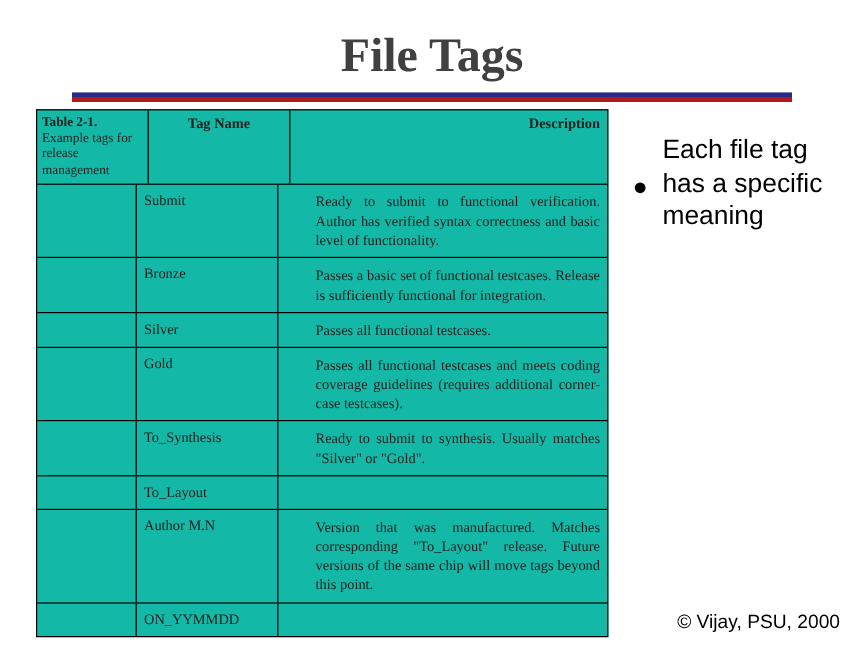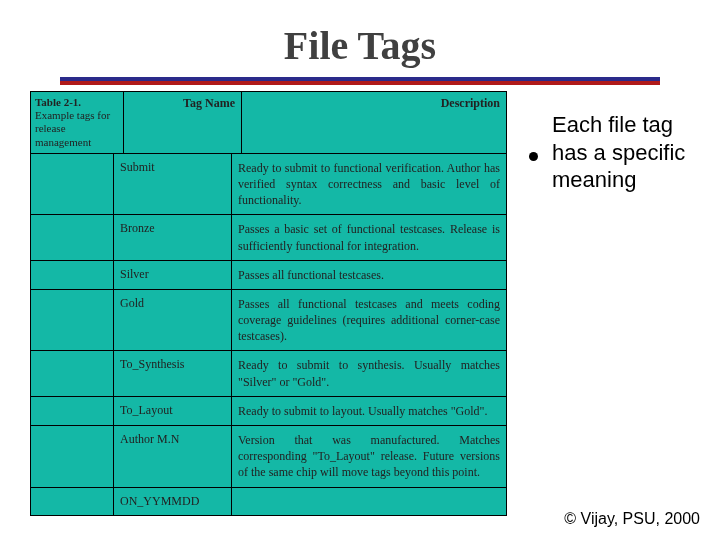--- a/index.html
+++ b/index.html
@@ -48,21 +48,21 @@
     font-size: 11px;
     line-height: 1.2;
     border-right: 1px solid #000;
   }
   .side-label strong { font-weight: bold; }
   .head-tag {
     width: 105px;
     padding: 4px 6px;
     font-weight: bold;
     border-right: 1px solid #000;
-    text-align: right;
+    text-align: center;
   }
   .head-desc {
     flex: 1;
     padding: 4px 6px;
     font-weight: bold;
     text-align: right;
   }
   .scan-row {
     display: flex;
     border-bottom: 1px solid #000;
@@ -76,20 +76,21 @@
     width: 105px;
     padding: 6px 6px;
     border-right: 1px solid #000;
     vertical-align: top;
   }
   .cell-desc {
     flex: 1;
     padding: 6px 6px;
     text-align: justify;
     line-height: 1.35;
+    margin-left: 25px;
   }
   .bullet-col {
     flex: 1;
     padding: 20px 6px 0 22px;
   }
   .bullet {
     display: flex;
     align-items: center;
     font-size: 22px;
     color: #000;
@@ -150,21 +151,20 @@
       <div class="cell-desc">Passes all functional testcases and meets coding coverage guidelines (requires additional corner-case testcases).</div>
     </div>
     <div class="scan-row">
       <div class="cell-left-pad"></div>
       <div class="cell-tag">To_Synthesis</div>
       <div class="cell-desc">Ready to submit to synthesis. Usually matches "Silver" or "Gold".</div>
     </div>
     <div class="scan-row">
       <div class="cell-left-pad"></div>
       <div class="cell-tag">To_Layout</div>
-      <div class="cell-desc">Ready to submit to layout. Usually matches "Gold".</div>
     </div>
     <div class="scan-row">
       <div class="cell-left-pad"></div>
       <div class="cell-tag">Author M.N</div>
       <div class="cell-desc">Version that was manufactured. Matches corresponding "To_Layout" release. Future versions of the same chip will move tags beyond this point.</div>
     </div>
     <div class="scan-row">
       <div class="cell-left-pad"></div>
       <div class="cell-tag">ON_YYMMDD</div>
     </div>

